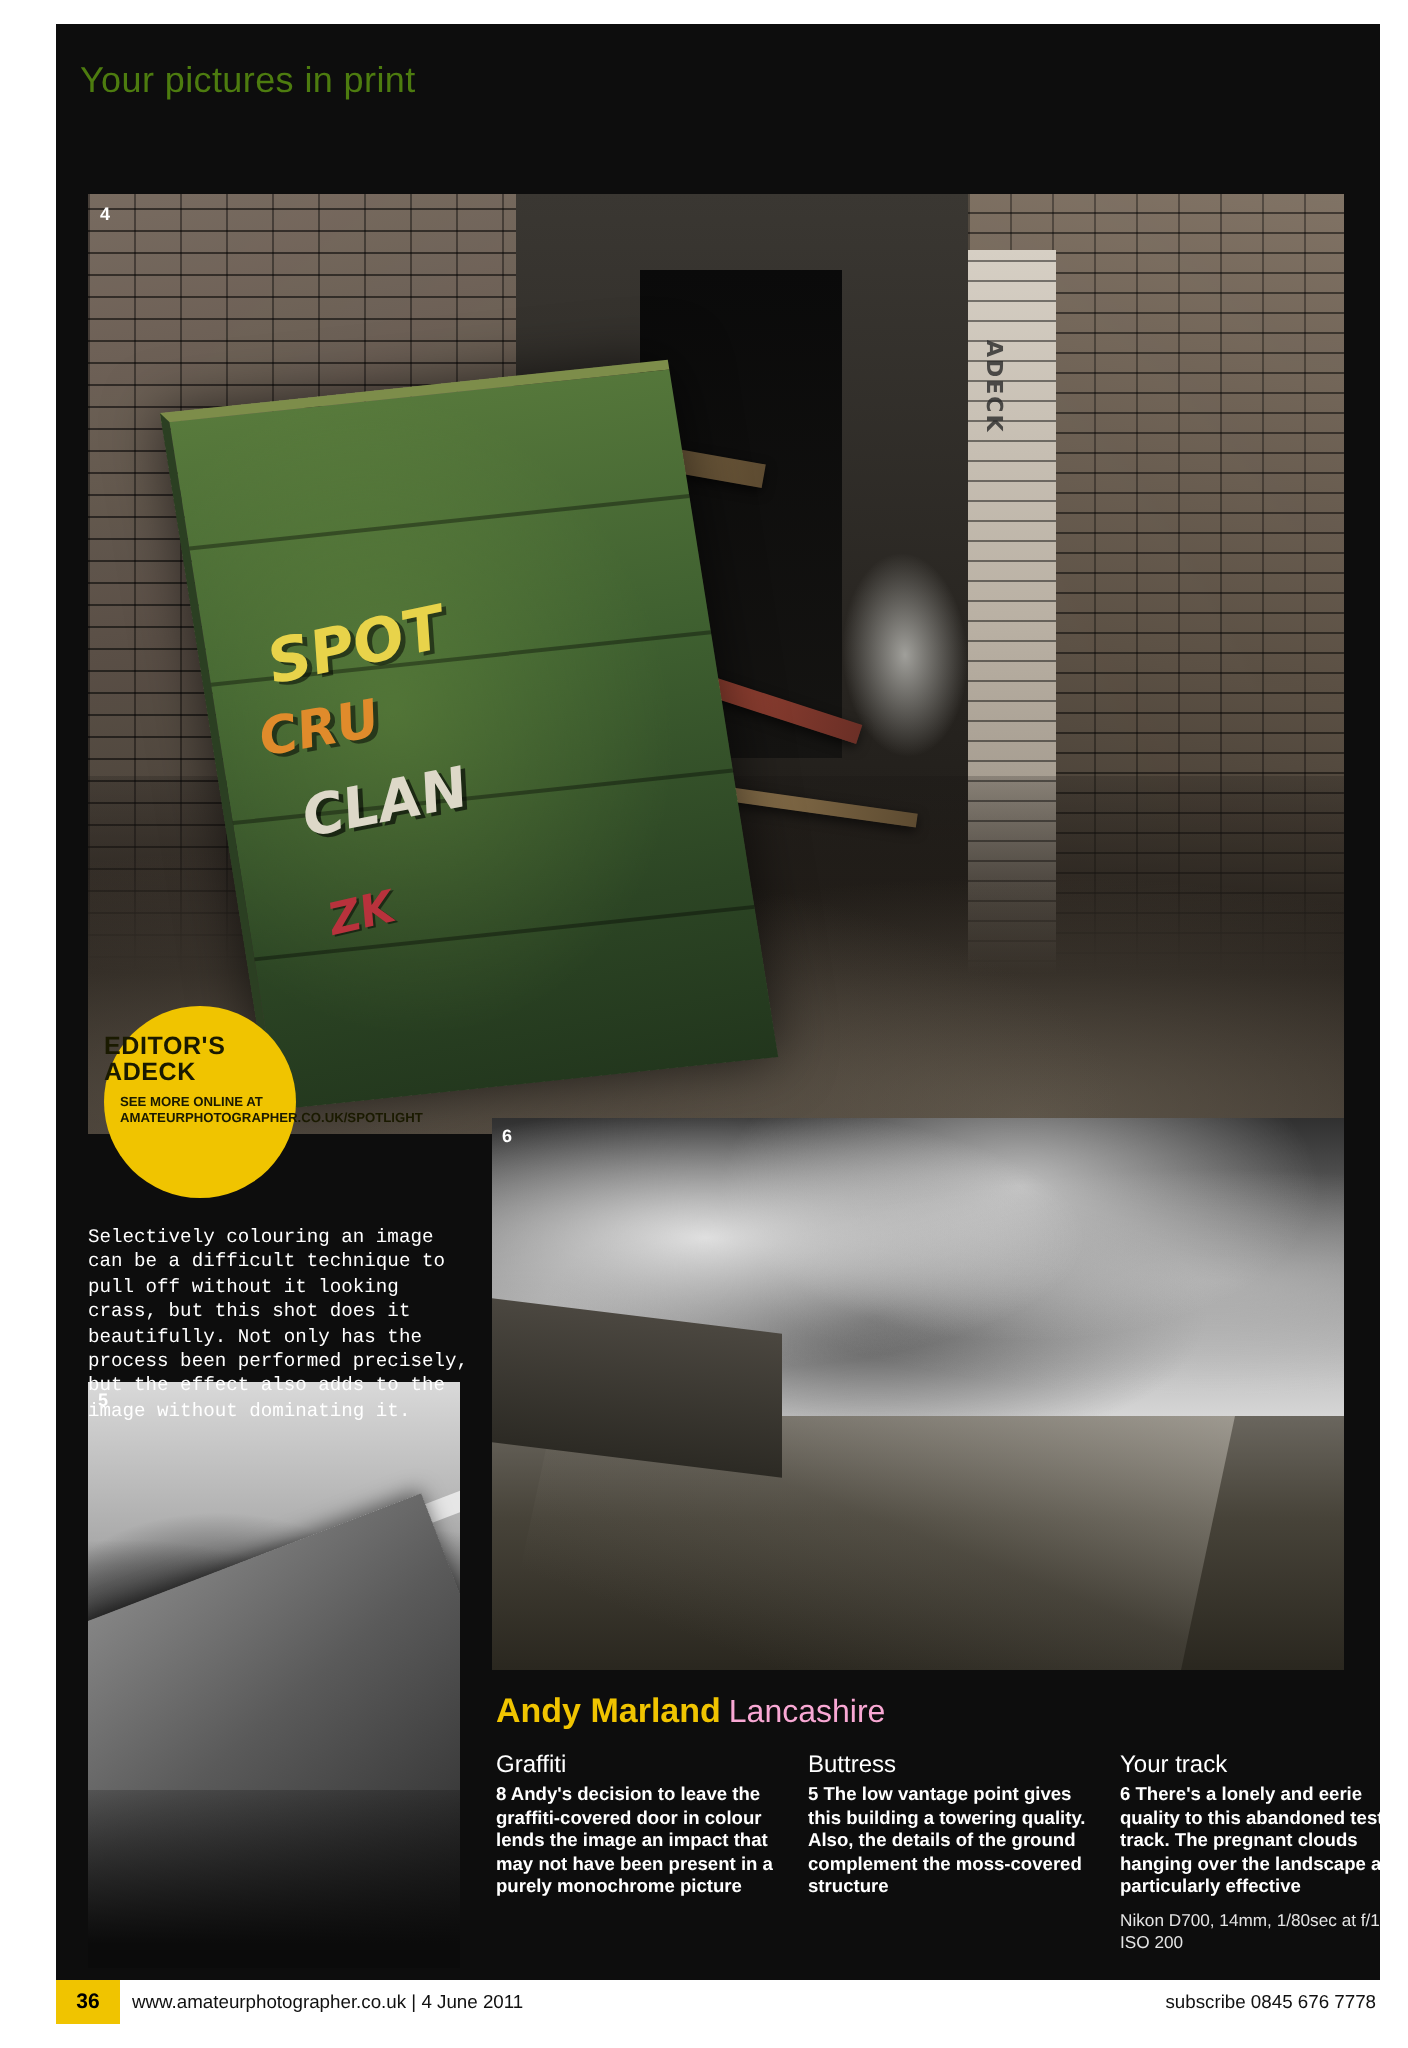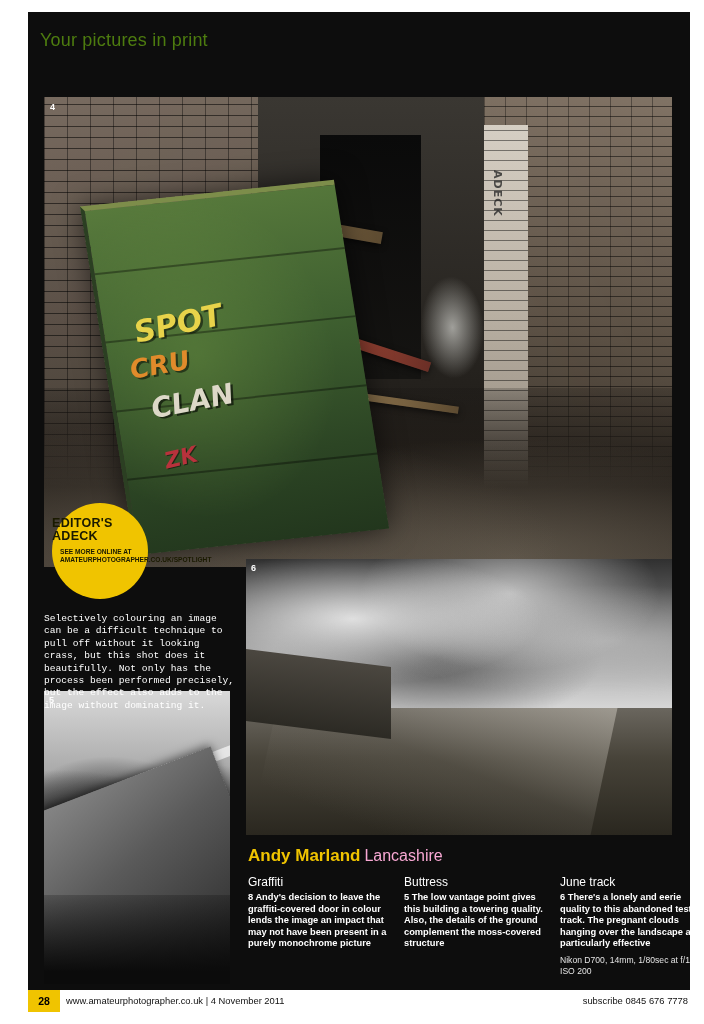--- a/index.html
+++ b/index.html
@@ -496,29 +496,29 @@
 
   <div class="cap-col c1">
     <div class="cap-title">Graffiti</div>
     <div class="cap-body">8 Andy's decision to leave the graffiti-covered door in colour lends the image an impact that may not have been present in a purely monochrome picture</div>
   </div>
   <div class="cap-col c2">
     <div class="cap-title">Buttress</div>
     <div class="cap-body">5 The low vantage point gives this building a towering quality. Also, the details of the ground complement the moss-covered structure</div>
   </div>
   <div class="cap-col c3">
-    <div class="cap-title">June track</div>
+    <div class="cap-title">Your track</div>
     <div class="cap-body">6 There's a lonely and eerie quality to this abandoned test track. The pregnant clouds hanging over the landscape are particularly effective</div>
     <div class="cap-tech">Nikon D700, 14mm, 1/80sec at f/16, ISO 200</div>
   </div>
 
   <div class="black-strip"></div>
   <div class="footer">
-    <div class="folio">28</div>
-    <div class="footer-left">www.amateurphotographer.co.uk | 4 November 2011</div>
+    <div class="folio">36</div>
+    <div class="footer-left">www.amateurphotographer.co.uk | 4 June 2011</div>
     <div class="footer-right">subscribe 0845 676 7778</div>
   </div>
 
   <div class="margin-left"></div>
   <div class="margin-right"></div>
   <div class="margin-top"></div>
   <div class="margin-bottom"></div>
 </div>
 
 </body></html>

